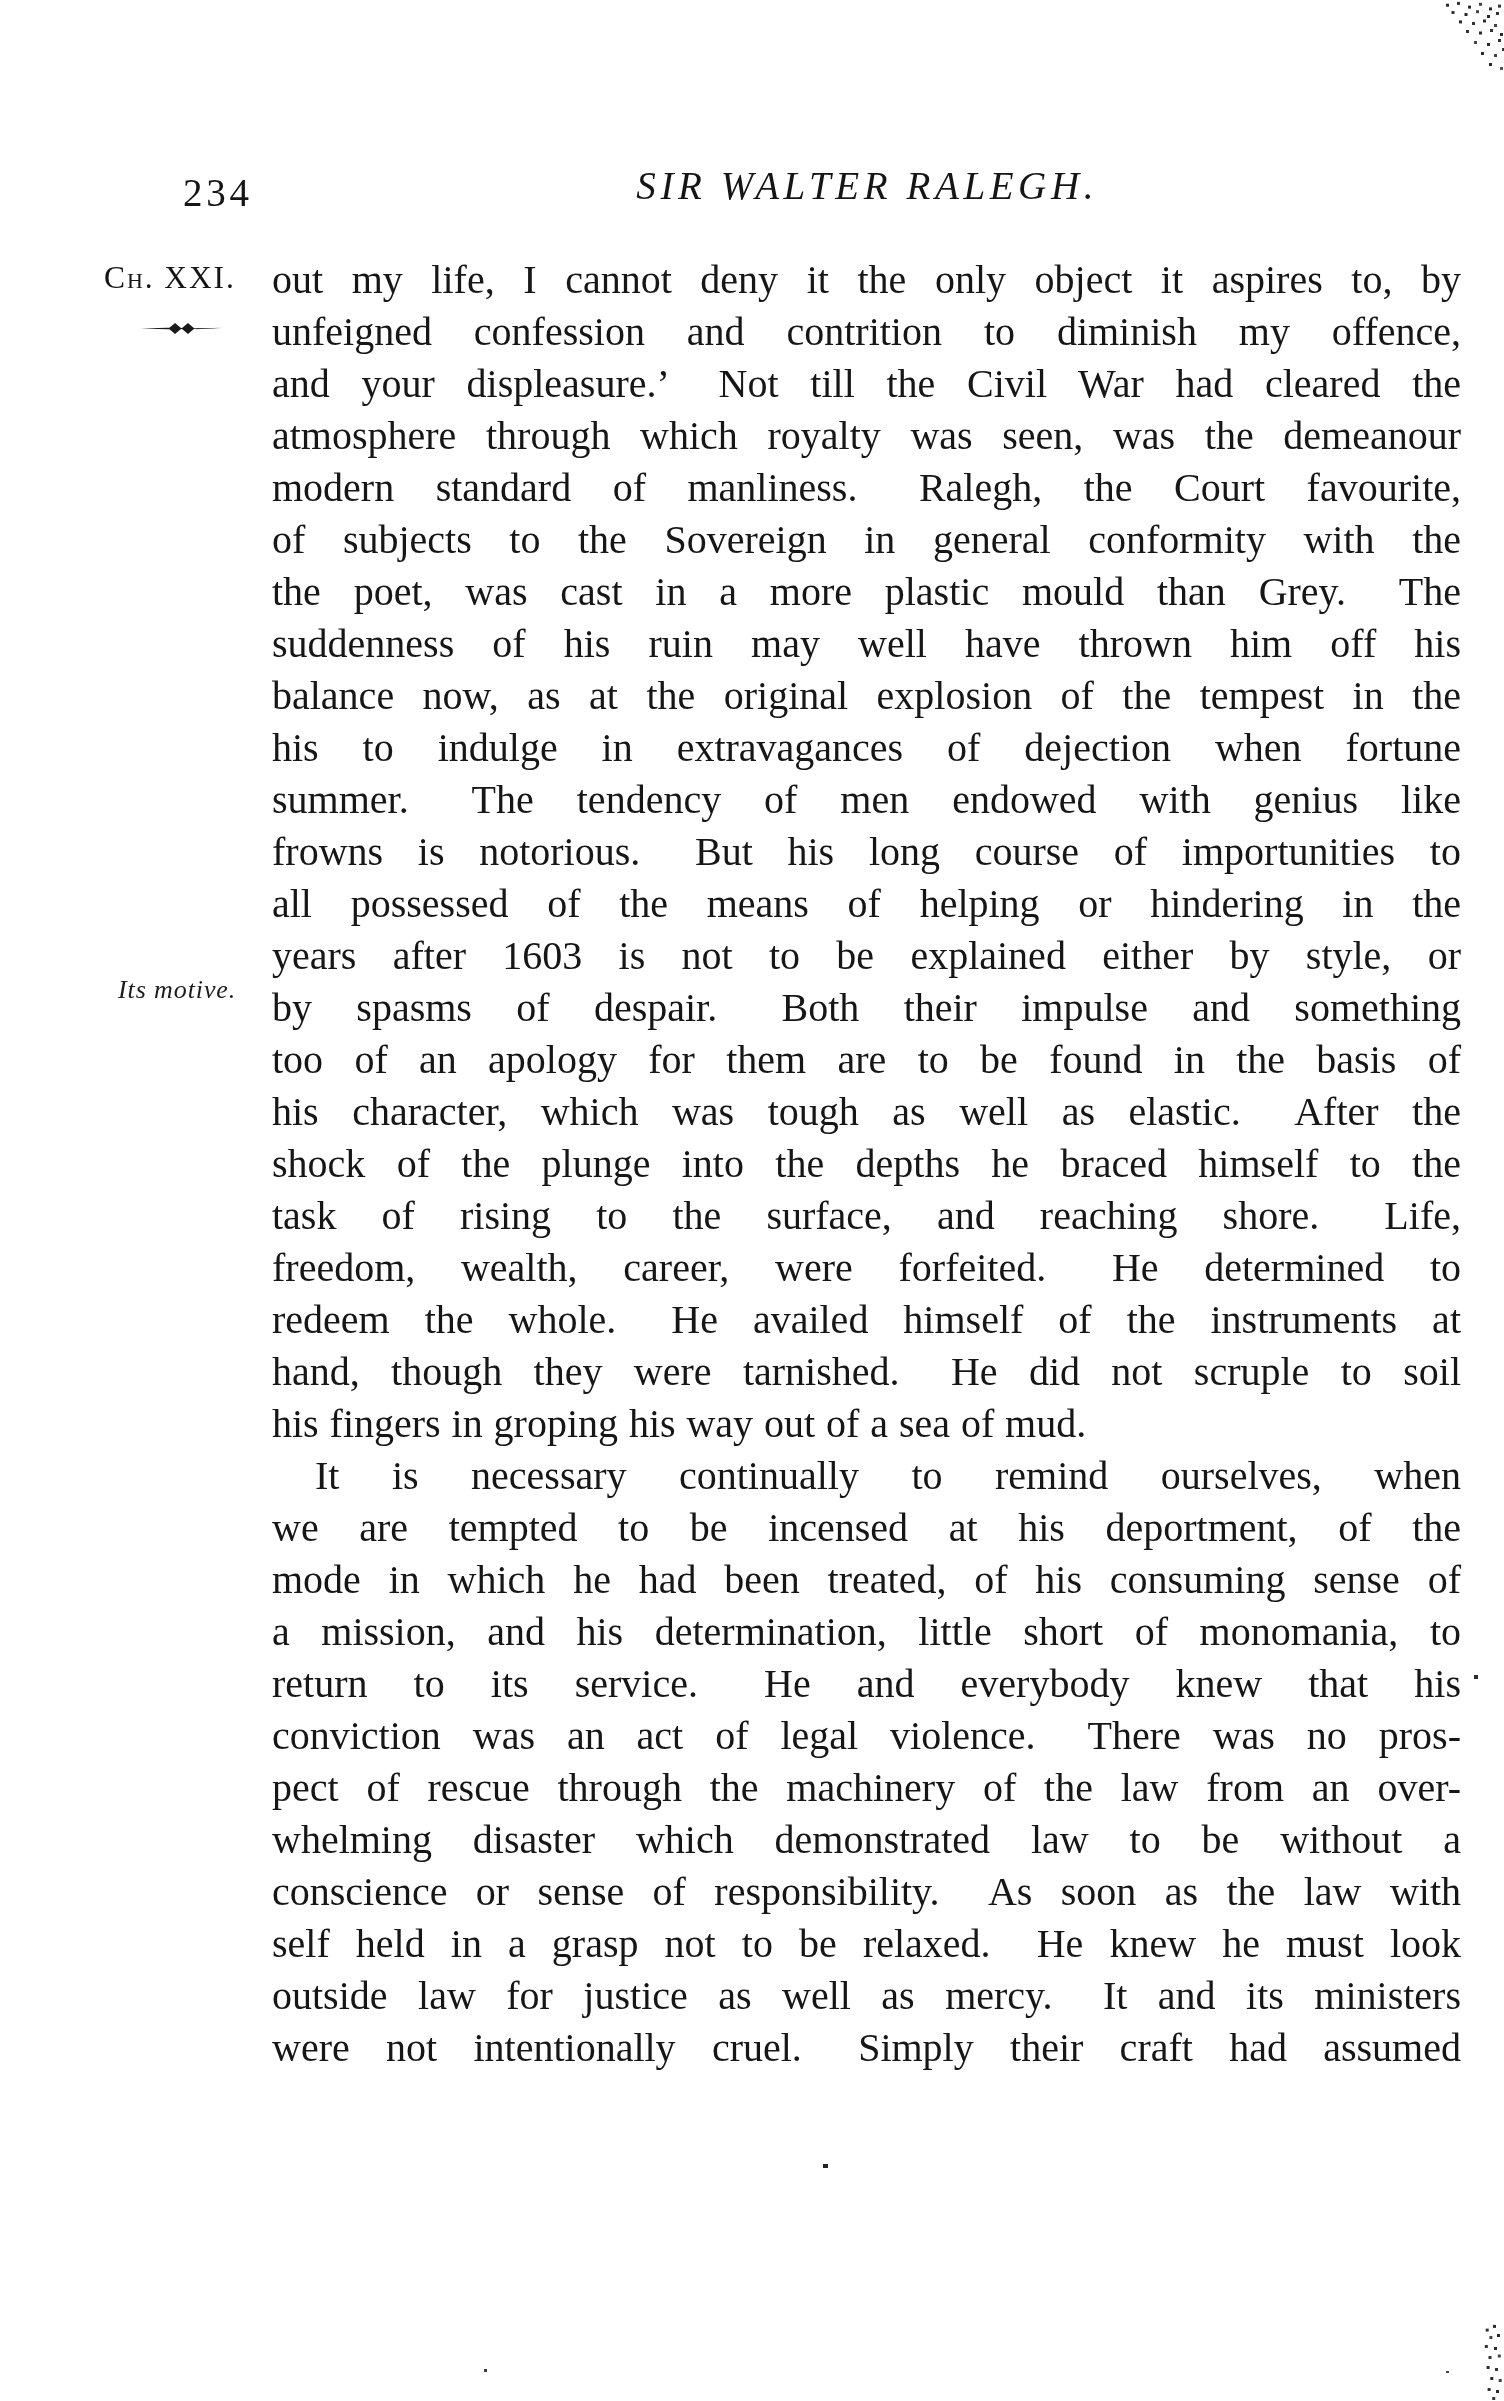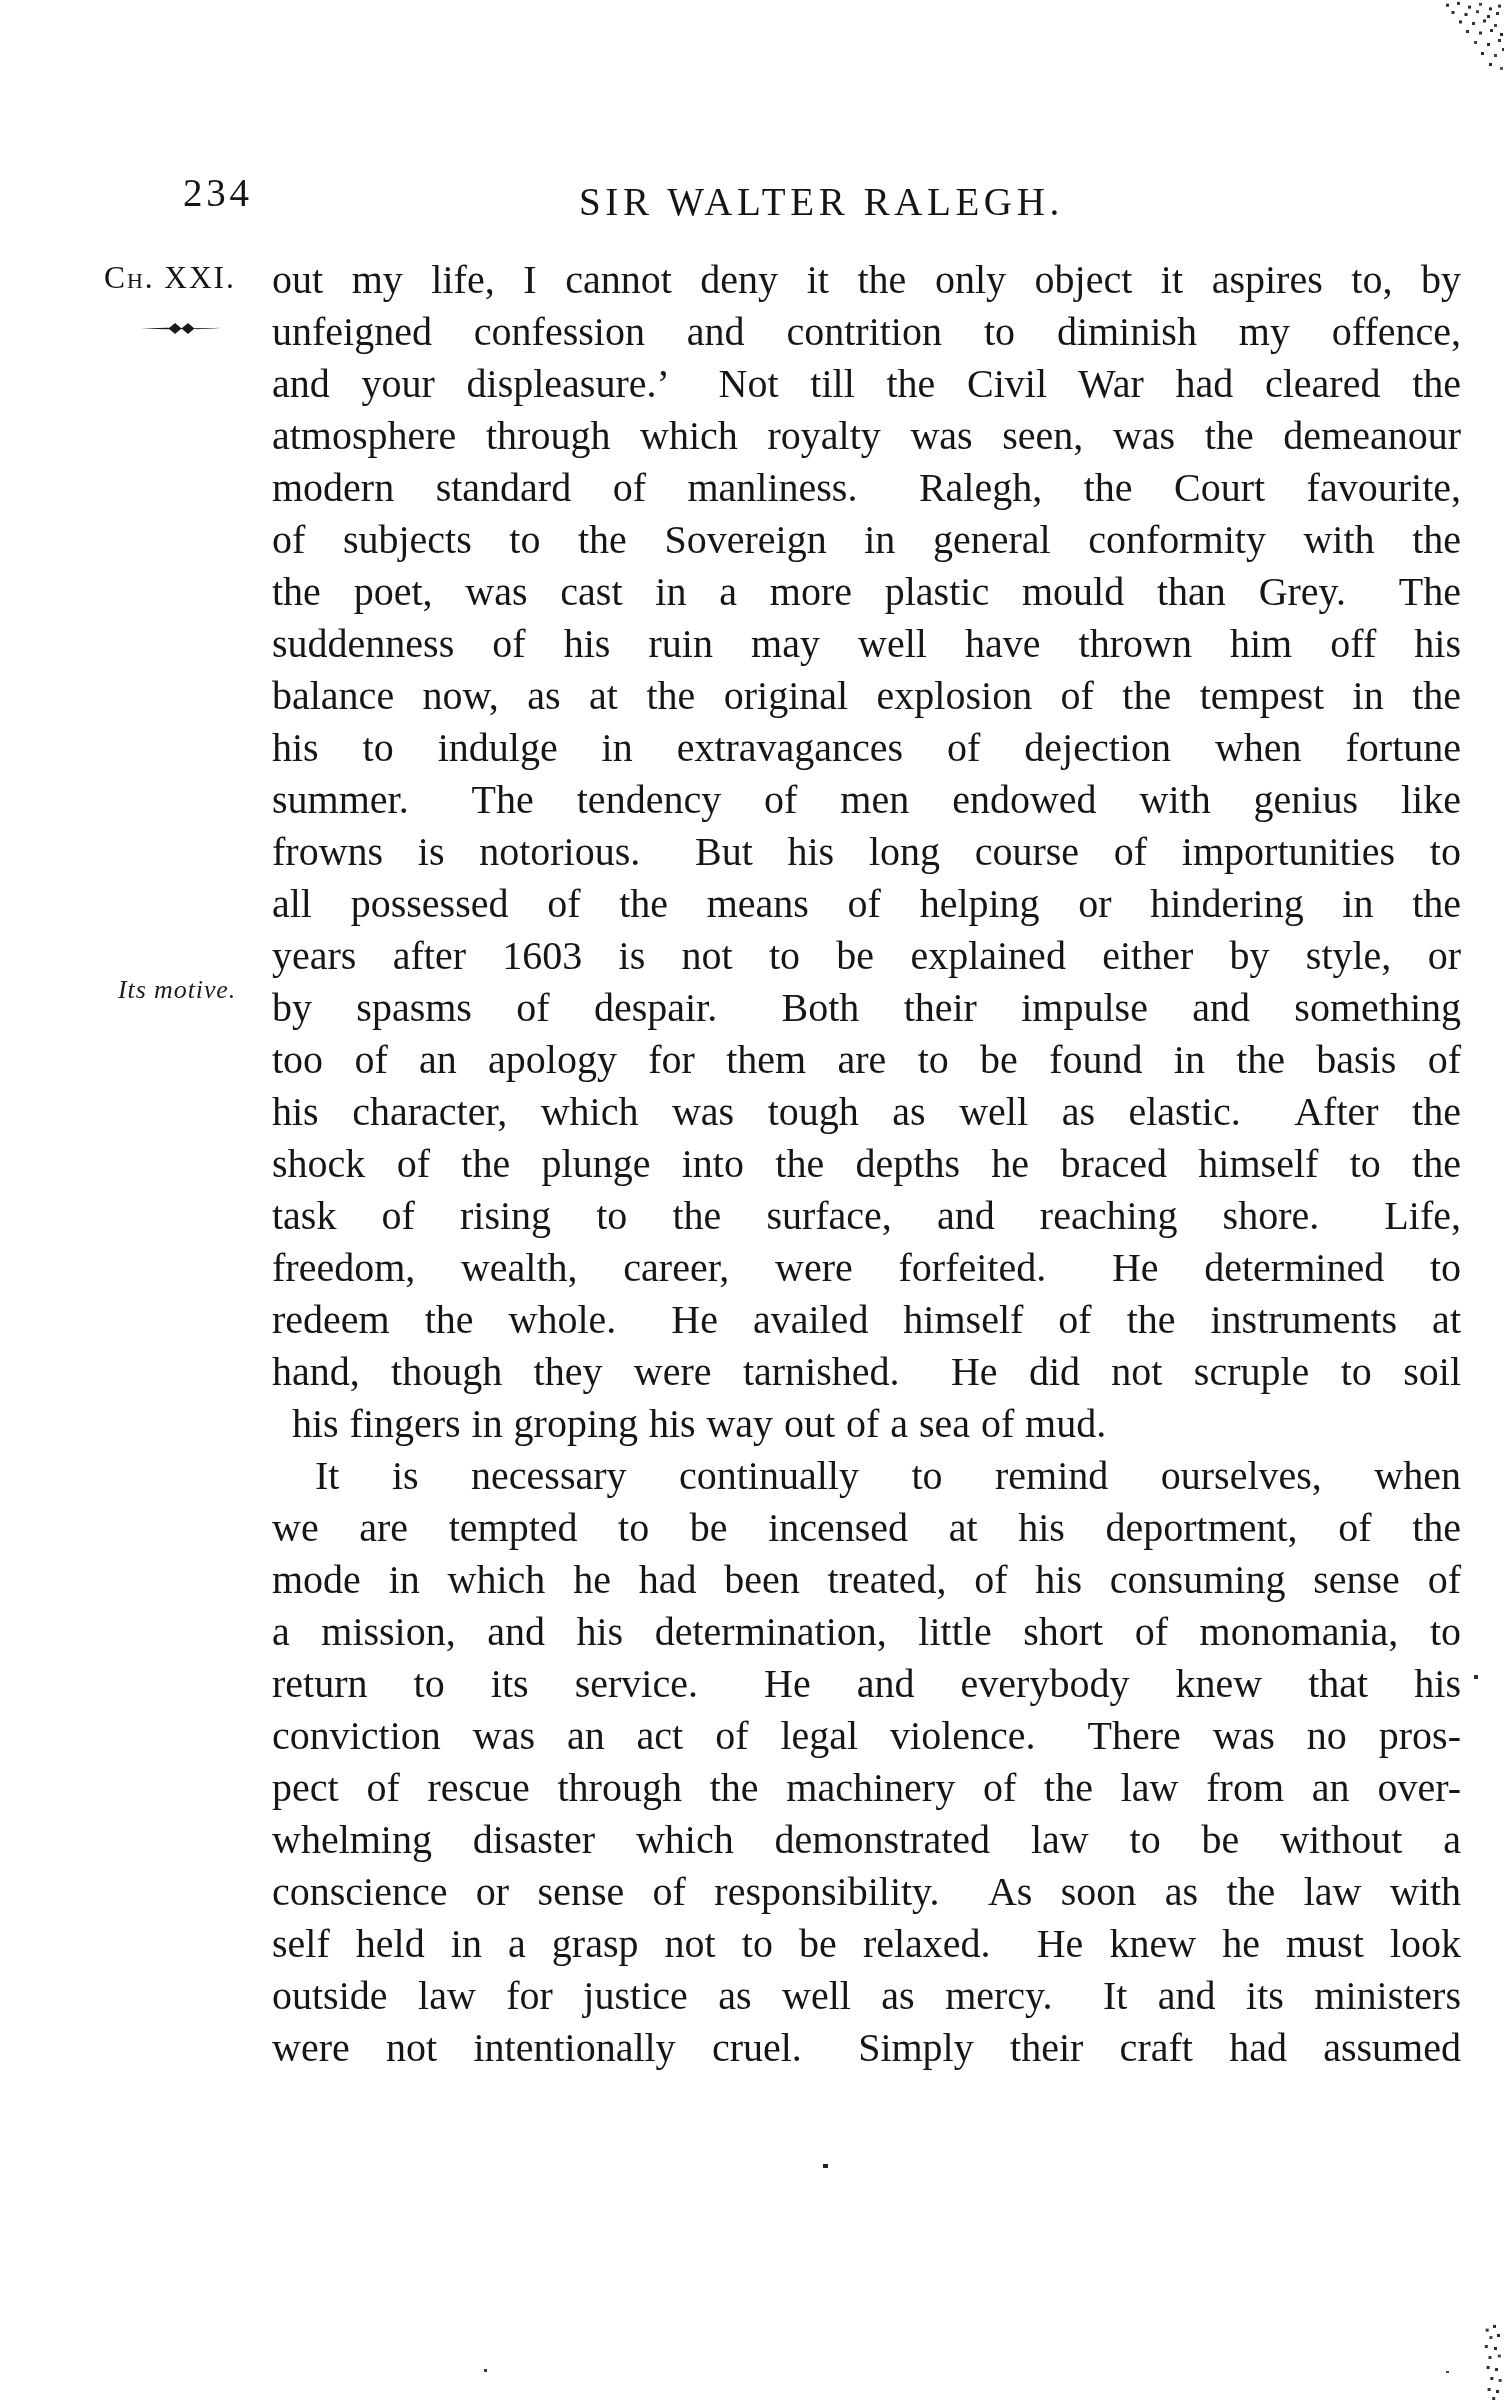--- a/index.html
+++ b/index.html
@@ -22,25 +22,26 @@
     position: absolute;
     left: 183px;
     top: 170px;
     font-size: 39px;
     letter-spacing: 3.7px;
     color: #151515;
   }
   .running-title {
     position: absolute;
     left: 579px;
-    top: 179px;
+    top: 163px;
     width: 519px;
     font-size: 39px;
+    font-style: italic;
     letter-spacing: 4.6px;
-    text-align: left;
+    text-align: right;
     white-space: nowrap;
     color: #151515;
   }
 
   
   .chapter-label {
     position: absolute;
     left: 104px;
     top: 260px;
     font-size: 31.5px;
@@ -77,21 +78,20 @@
     height: 52px;
     text-align: justify;
     text-align-last: justify;
     white-space: normal;
     overflow: visible;
     word-spacing: 0.9px;
   }
   .line.para-end {
     text-align: left;
     text-align-last: left;
-    margin-left: 20px;
   }
   .line.indent {
     text-indent: 43px;
   }
 
   
   .noise { position: absolute; width: 2.8px; height: 2.8px; background: transparent; }
   .noise-top-right {
     left: 1433px; top: 0;
     box-shadow:

